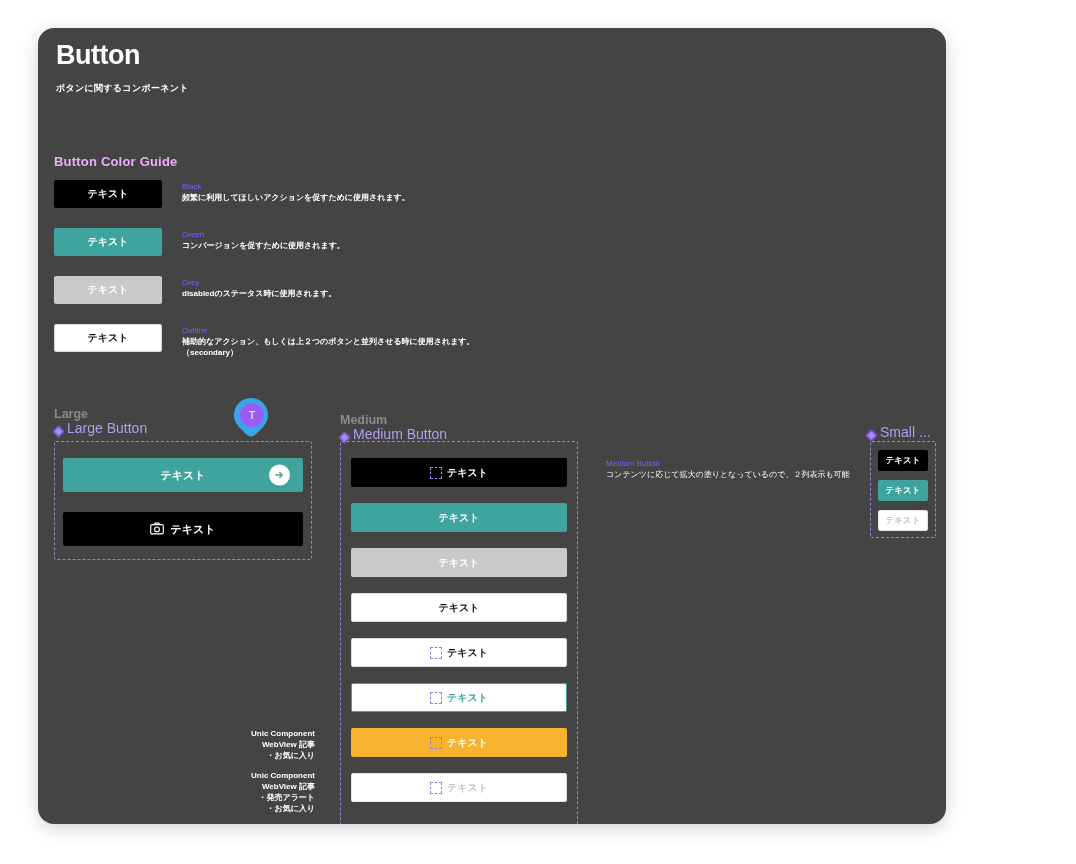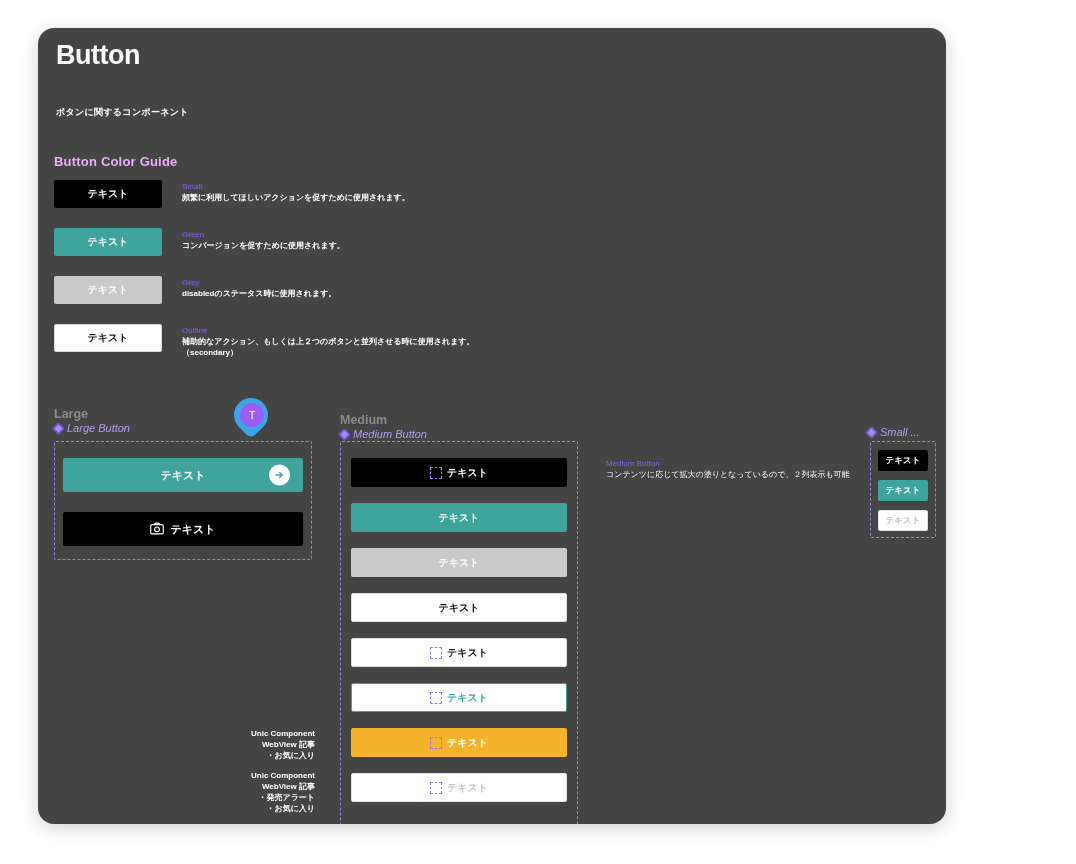--- a/index.html
+++ b/index.html
@@ -16,21 +16,21 @@
     box-shadow:0 4px 18px rgba(0,0,0,.18);
     overflow:hidden;
   }
 
   .page-title{
     position:absolute;left:18px;top:12px;
     font-size:27px;font-weight:bold;color:#ffffff;letter-spacing:-0.5px;
   }
   .page-sub{
     position:absolute;left:18px;top:54px;
-    font-size:9px;font-weight:bold;color:#ffffff;letter-spacing:.3px;margin-top:24px;
+    font-size:9px;font-weight:bold;color:#ffffff;letter-spacing:.3px;
   }
 
   
   .guide-title{
     position:absolute;left:16px;top:126px;
     font-size:13px;font-weight:bold;color:#f0abfc;letter-spacing:.2px;
   }
   .guide-row{position:absolute;left:16px;display:flex;align-items:flex-start;}
   .guide-btn{
     width:108px;height:28px;border-radius:2px;
@@ -54,21 +54,21 @@
   }
   .cursor .av{
     position:absolute;left:6px;top:5px;width:24px;height:24px;border-radius:50%;
     background:#9b5cf6;color:#ffffff;font-size:11px;
     display:flex;align-items:center;justify-content:center;
   }
 
   
   .sec-head{position:absolute;}
   .sec-name{font-size:12.5px;font-weight:bold;color:#8b8b8b;line-height:14px;}
-  .sec-comp{font-size:11px;color:#b49bf0;line-height:15px;display:flex;align-items:center;gap:4px;font-style:italic;}
+  .sec-comp{font-size:14px;color:#b49bf0;line-height:15px;display:flex;align-items:flex-end;gap:4px;}
   .diamond{
     display:inline-block;width:9px;height:9px;background:#a78bfa;
     transform:rotate(45deg);border-radius:1.5px;flex:none;
     box-shadow:inset 0 0 0 1.5px #6b46c1;
   }
 
   .dashbox{
     position:absolute;border:1px dashed #9b7fe0;border-radius:2px;box-sizing:border-box;
   }
 
@@ -114,21 +114,21 @@
   <div class="frame">
 
     <div class="page-title">Button</div>
     <div class="page-sub">ボタンに関するコンポーネント</div>
 
     <div class="guide-title">Button Color Guide</div>
 
     <div class="guide-row" style="top:152px;">
       <div class="btn guide-btn gb-black">テキスト</div>
       <div class="guide-text">
-        <div class="guide-name">Small</div>
+        <div class="guide-name">Black</div>
         <div class="guide-desc">頻繁に利用してほしいアクションを促すために使用されます。</div>
       </div>
     </div>
 
     <div class="guide-row" style="top:200px;">
       <div class="btn guide-btn gb-green">テキスト</div>
       <div class="guide-text">
         <div class="guide-name">Green</div>
         <div class="guide-desc">コンバージョンを促すために使用されます。</div>
       </div>

